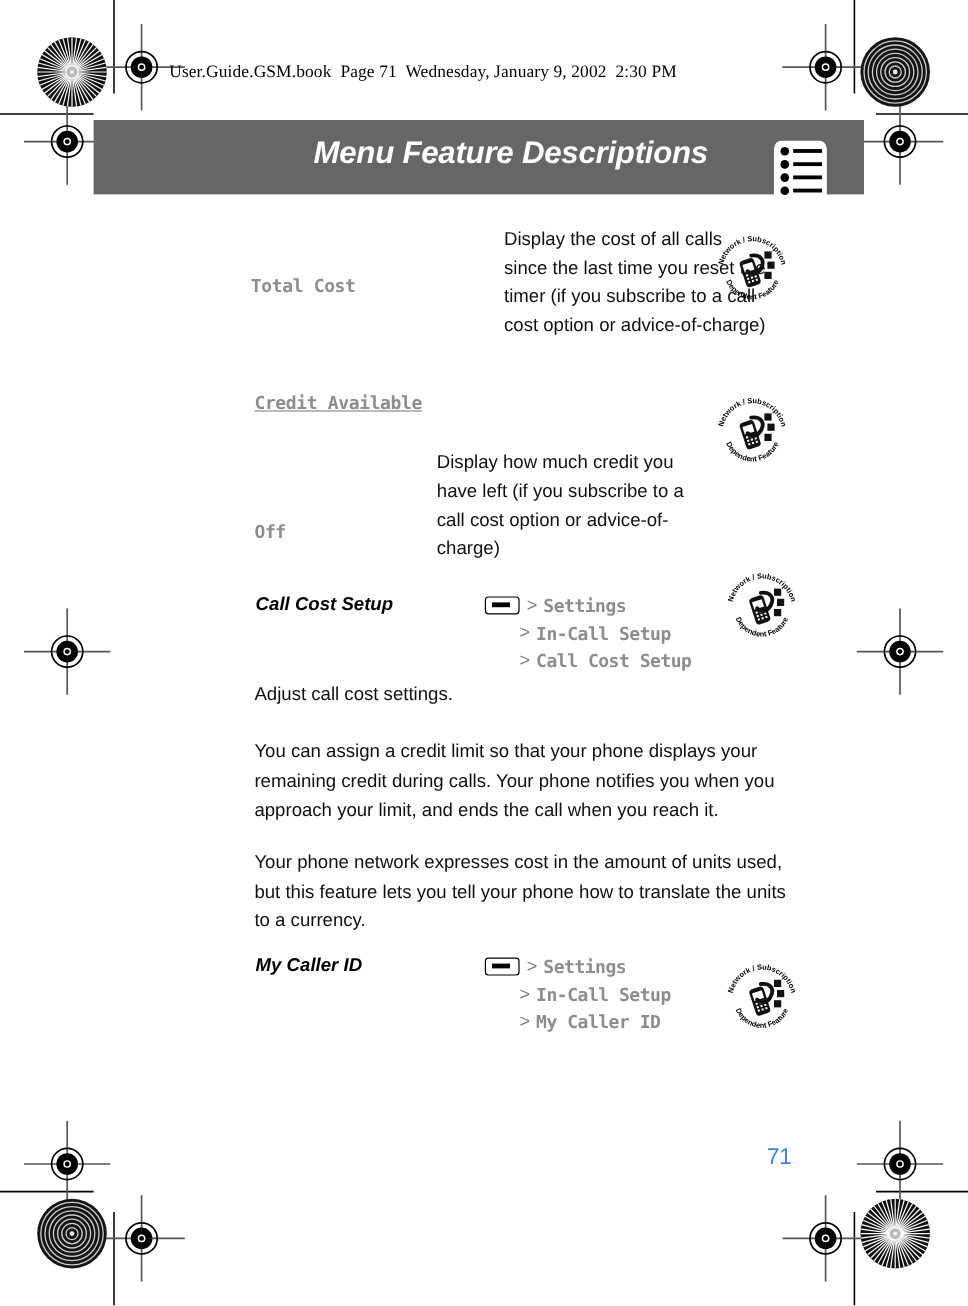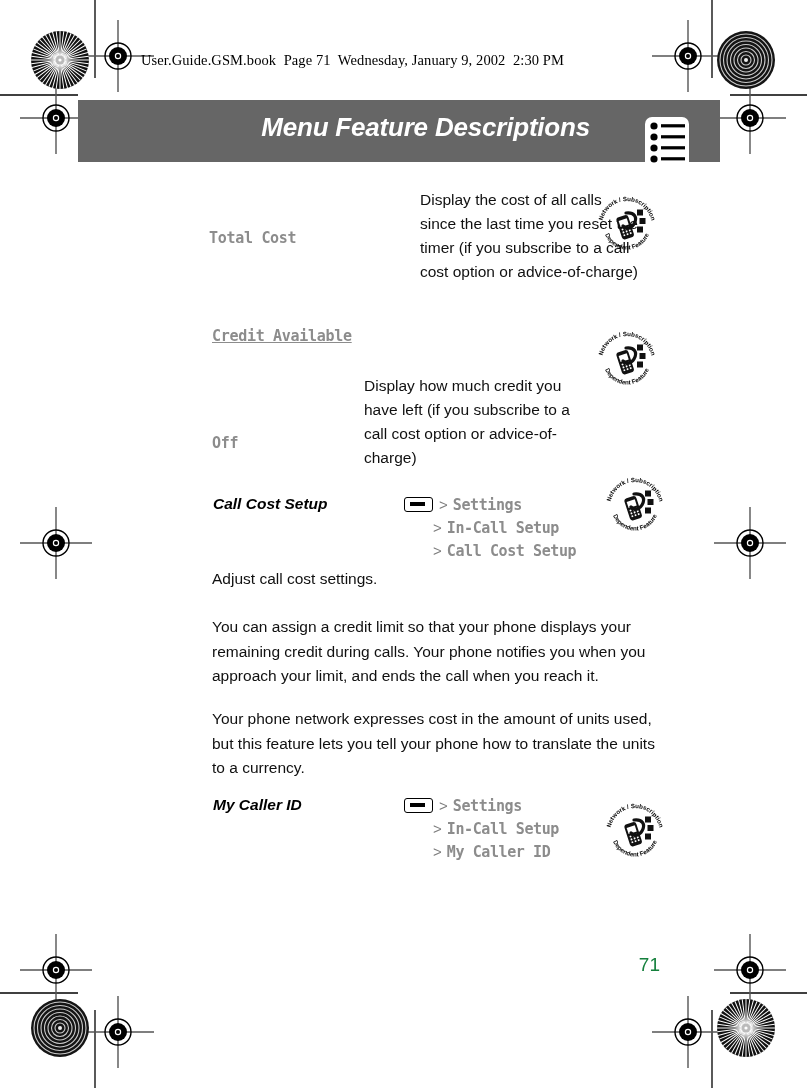--- a/index.html
+++ b/index.html
@@ -151,21 +151,21 @@
   .badge { position: absolute; width: 62px; height: 62px; }
 
   
   .pagenum {
     position: absolute;
     right: 147px;
     top: 954px;
     font-family: "Liberation Sans", sans-serif;
     font-size: 19px;
     font-weight: normal;
-    color: #15803d;
+    color: #3b82f6;
   }
 </style>
 </head>
 <body>
 
 <div class="printmarks">
   <svg width="807" height="1088" viewBox="0 0 807 1088" xmlns="http://www.w3.org/2000/svg">
     <defs>
 
       <g id="regmark">

